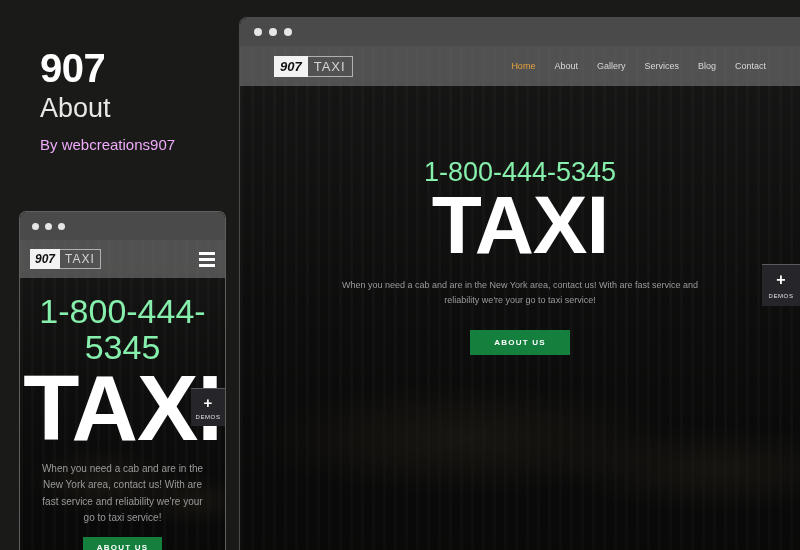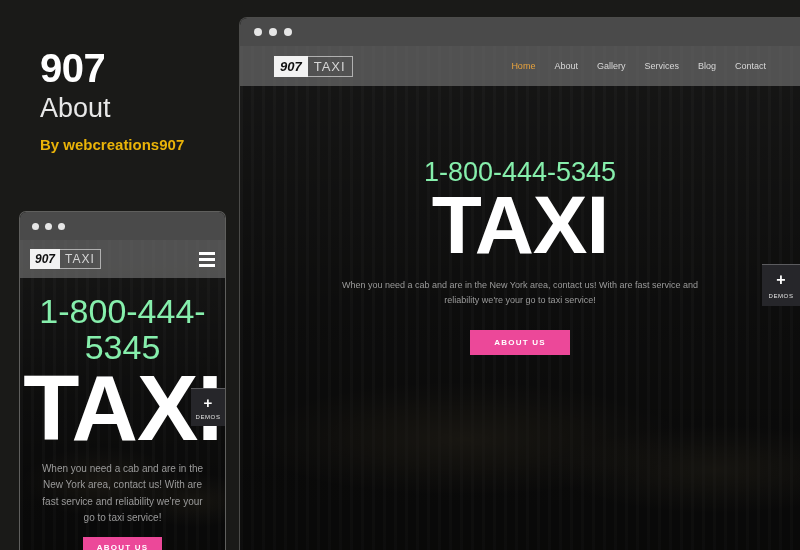--- a/index.html
+++ b/index.html
@@ -20,21 +20,21 @@
     position:absolute; left:40px; top:48px;
     font-size:40px; font-weight:700; color:#ffffff; letter-spacing:-0.5px;
     line-height:1;
   }
   .theme-sub {
     position:absolute; left:40px; top:95px;
     font-size:27px; font-weight:300; color:#e8e8e8; line-height:1;
   }
   .theme-by {
     position:absolute; left:40px; top:137px;
-    font-size:15px; font-weight:700; color:#eab308; line-height:1;
+    font-size:15px; font-weight:400; color:#f0abfc; line-height:1;
   }
 
   
   #mobile-mock {
     position:absolute; left:20px; top:212px; width:205px; height:338px;
     border-radius:6px 6px 0 0; overflow:hidden;
     box-shadow:0 0 0 1px rgba(255,255,255,0.30);
   }
   .chrome-bar {
     background:#4a4a4a; display:flex; align-items:center;
@@ -87,21 +87,21 @@
   
   .hero { position:relative; z-index:2; text-align:center; }
   #mobile-mock .hero { padding-top:16px; }
   .hero-phone { color:#86efac; font-weight:300; line-height:1.05; }
   #mobile-mock .hero-phone { font-size:34px; }
   .hero-title { color:#ffffff; font-weight:700; line-height:0.95; letter-spacing:-1px; }
   #mobile-mock .hero-title { font-size:92px; }
   .hero-desc { color:#9a9a9a; line-height:1.65; margin:0 auto;text-align:center; }
   #mobile-mock .hero-desc { font-size:10px; width:170px; padding-top:8px; }
   .hero-cta {
-    display:inline-block; background:#ec4899; color:#ffffff; font-weight:700;
+    display:inline-block; background:#15803d; color:#ffffff; font-weight:700;
     letter-spacing:1.2px; border:none; cursor:pointer;text-align:right;
   }
   #mobile-mock .hero-cta { font-size:8px; padding:6px 14px; margin-top:10px; }
 
   
   .demos-tab {
     position:absolute; right:0; z-index:6;
     background:#26262a; color:#ffffff; text-align:center; cursor:pointer;
     box-shadow:0 1px 0 rgba(255,255,255,0.25) inset;
   }

